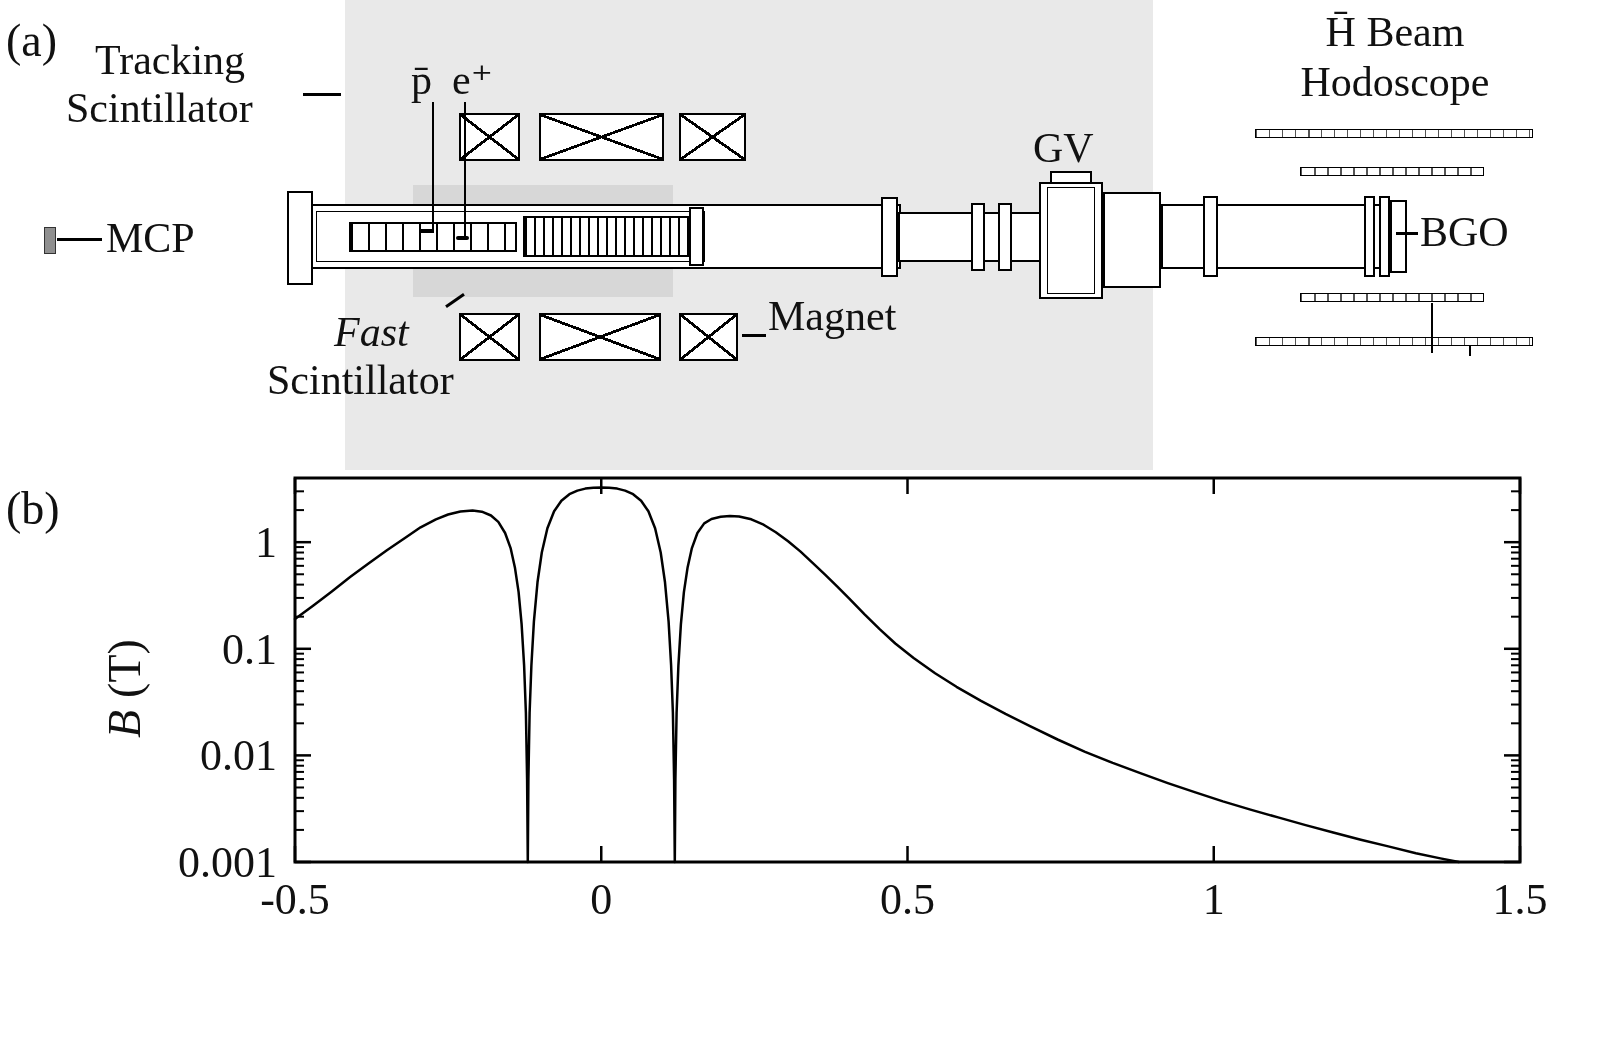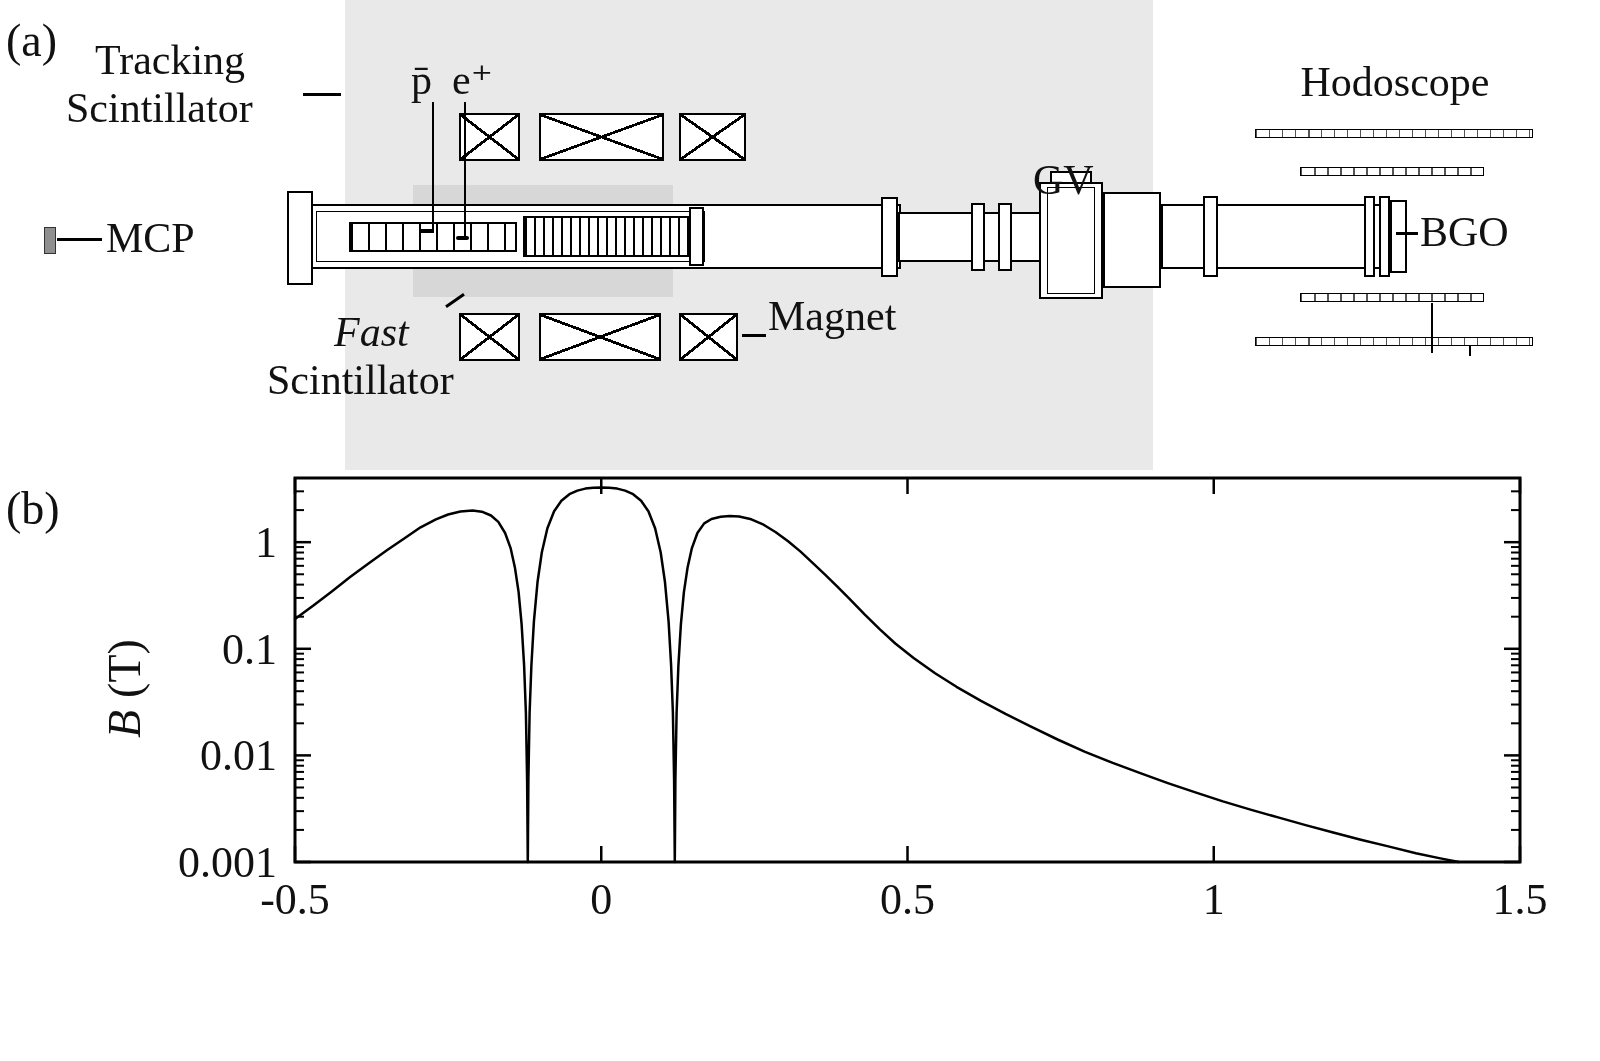--- a/index.html
+++ b/index.html
@@ -83,21 +83,22 @@
   <div class="hline" style="left:742px;top:334px;width:24px;height:3px;"></div>
   <div class="hline" style="left:1396px;top:232px;width:22px;height:3px;"></div>
   <div class="vline" style="left:1431px;top:303px;width:2px;height:50px;"></div>
   <div class="vline" style="left:1469px;top:346px;width:2px;height:10px;"></div>
 
   <div class="lbl" style="left:95px;top:38px;text-align:center;">Tracking</div>
   <div class="lbl" style="left:66px;top:86px;">Scintillator</div>
   <div class="lbl" style="left:411px;top:58px;">p̄</div>
   <div class="lbl" style="left:452px;top:58px;">e⁺</div>
   <div class="lbl" style="left:106px;top:216px;">MCP</div>
-  <div class="lbl" style="left:1033px;top:126px;margin-top:32px;">GV</div>
+  <div class="lbl" style="left:1033px;top:126px;">GV</div>
+  <div class="lbl" style="left:1290px;top:10px;width:210px;text-align:center;">H̄ Beam</div>
   <div class="lbl" style="left:1290px;top:60px;width:210px;text-align:center;">Hodoscope</div>
   <div class="lbl" style="left:1420px;top:210px;text-align:center;">BGO</div>
   <div class="lbl" style="left:334px;top:310px;font-style:italic;">Fast</div>
   <div class="lbl" style="left:267px;top:358px;">Scintillator</div>
   <div class="lbl" style="left:768px;top:294px;">Magnet</div>
 
   <div class="tag" style="left:6px;top:482px;">(b)</div>
 
   <svg id="plot-svg" width="1600" height="1061" viewBox="0 0 1600 1061" style="position:absolute;left:0;top:0;">
       <rect x="295" y="478" width="1225" height="384" fill="none" stroke="#000" stroke-width="3"></rect>

